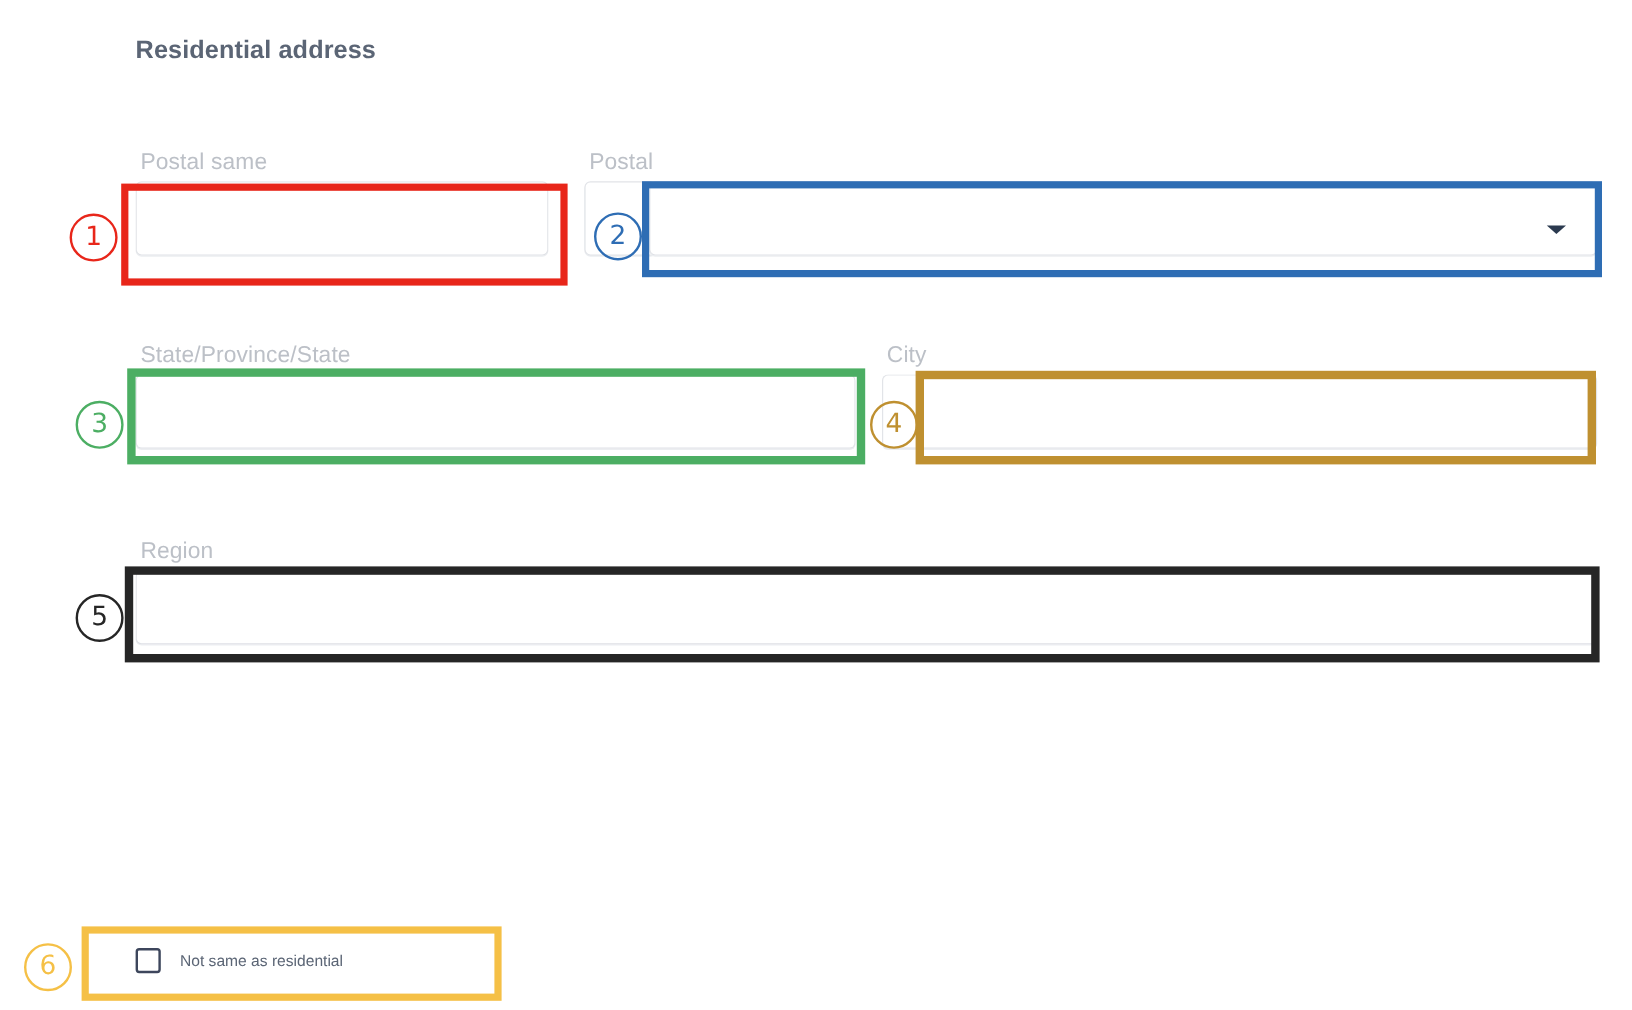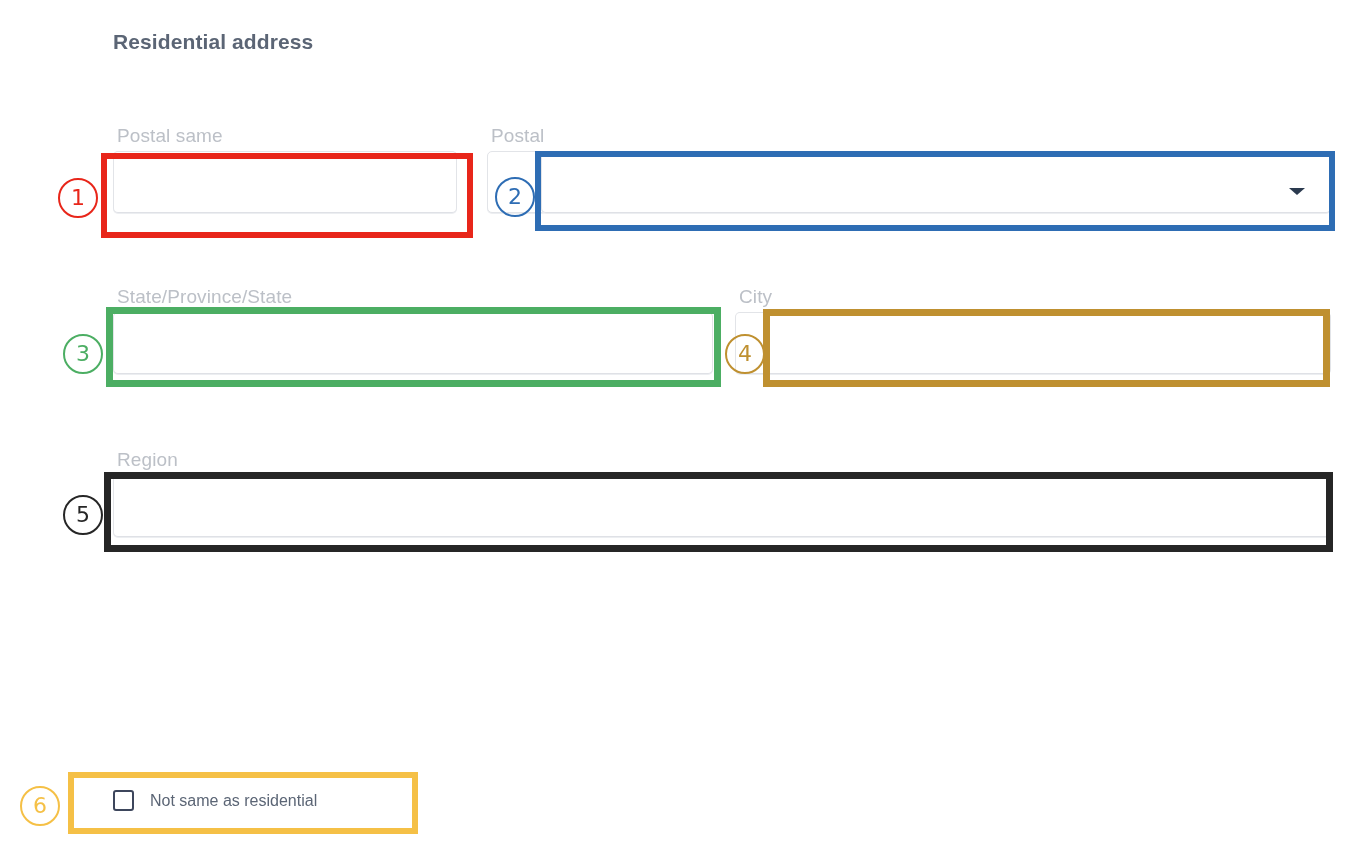--- a/index.html
+++ b/index.html
@@ -89,21 +89,21 @@
     height: 21px;
     box-sizing: border-box;
     border: 2.5px solid #3d465c;
     border-radius: 3px;
     background: #ffffff;
     flex: 0 0 auto;
   }
   .checkbox-label {
     margin-left: 16px;
     color: #5b6575;
-    font-size: 16px;
+    font-size: 13px;
     font-weight: 400;
     white-space: nowrap;
   }
 
   
   .anno-box {
     position: absolute;
     box-sizing: border-box;
     background: transparent;
     pointer-events: none;

